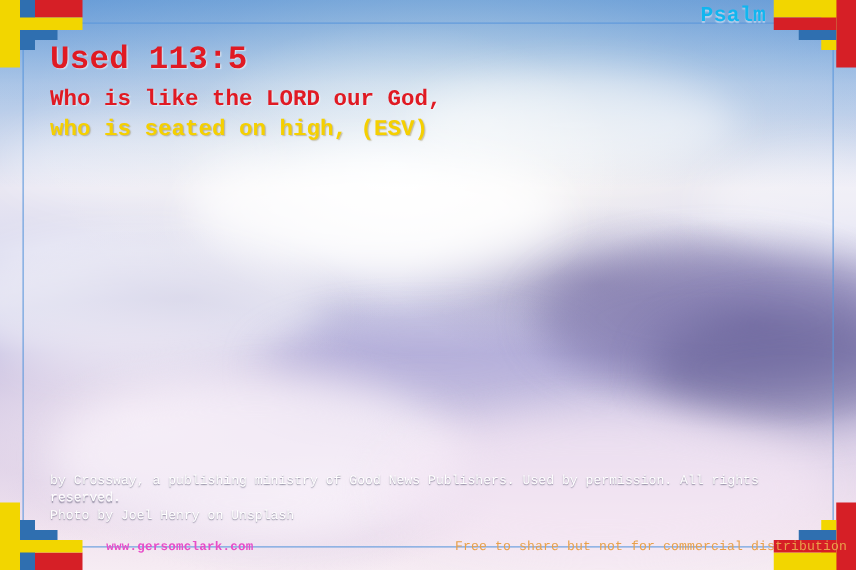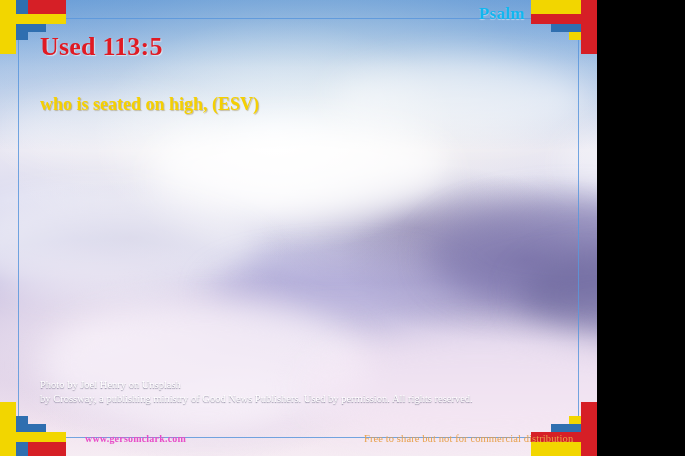--- a/index.html
+++ b/index.html
@@ -2,24 +2,24 @@
 <html><head>
 <meta charset="utf-8">
 <style>
   html, body {
     margin: 0;
     padding: 0;
     background: #000;
   }
   #card {
     position: relative;
-    width: 597px;
+    width: 685px;
     height: 456px;
     overflow: hidden;
-    font-family: Liberation Serif, serif;
+    font-family: Liberation Mono, monospace;
   }
 
   
   .sky {
     position: absolute;
     inset: 0;
     background:
       
       radial-gradient(ellipse 260px 170px at 46% 30%, rgba(255,255,255,0.95) 0%, rgba(255,255,255,0.55) 35%, rgba(255,255,255,0.0) 70%),
       radial-gradient(ellipse 420px 240px at 52% 22%, rgba(255,252,240,0.75) 0%, rgba(255,250,235,0.15) 55%, rgba(255,255,255,0) 80%),
@@ -231,23 +231,24 @@
     <span class="h1"></span>
       <span class="v1"></span>
       <span class="v2"></span>
       <span class="h2"></span>
       <span class="h3"></span>
   </div>
 
   <div class="book-label">Psalm</div>
 
   <div class="reference">Used 113:5</div>
+  <div class="verse-line1">Who is like the LORD our God,</div>
   <div class="verse-line2">who is seated on high, (ESV)</div>
 
   <div class="credits">
+    <span class="line">by Crossway, a publishing ministry of Good News Publishers. Used by permission. All rights reserved.</span>
     <span class="line">Photo by  Joel Henry on Unsplash</span>
-    <span class="line">by Crossway, a publishing ministry of Good News Publishers. Used by permission. All rights reserved.</span>
   </div>
 
   <div class="website">www.gersomclark.com</div>
   <div class="share-note">Free to share but not for commercial distribution</div>
 
 </div>
 
 </body></html>

